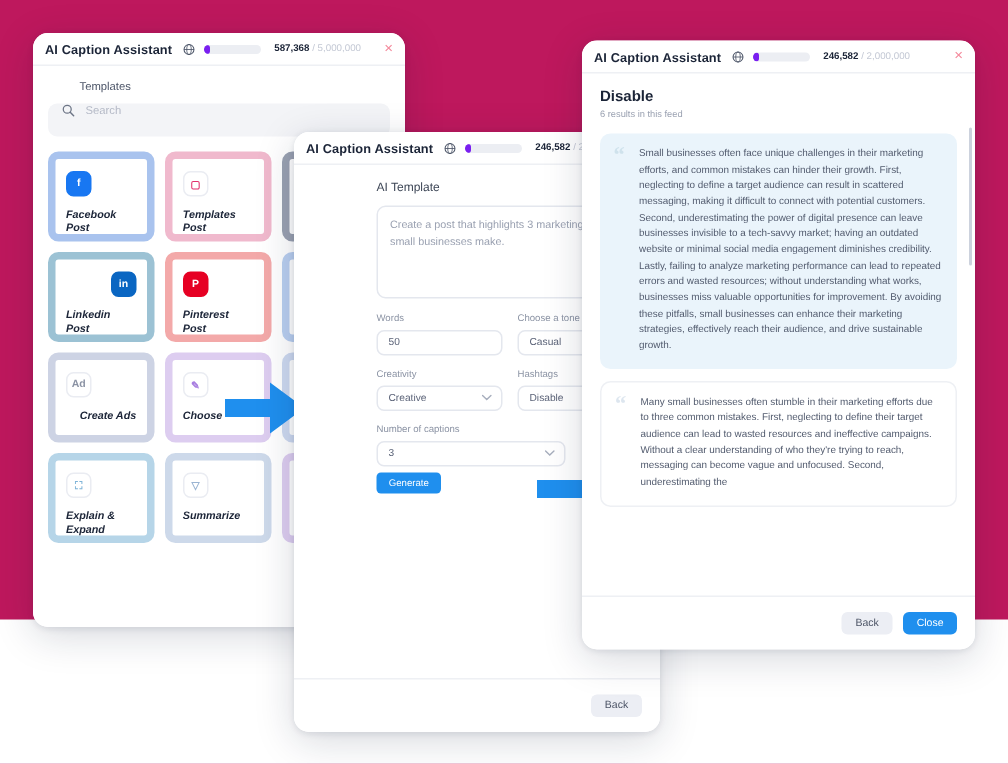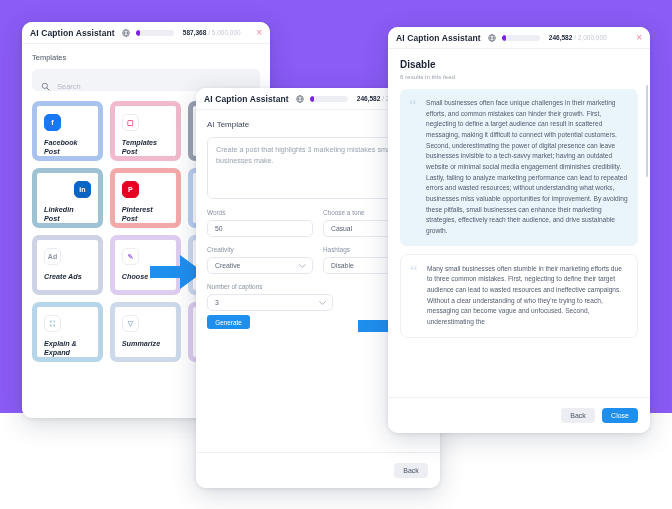--- a/index.html
+++ b/index.html
@@ -2,21 +2,21 @@
 <html><head>
 <meta charset="utf-8">
 <style>
   * { box-sizing: border-box; margin: 0; padding: 0; }
   html, body {
     width: 672px; height: 509px;
     background: #ffffff;
     font-family: "Liberation Sans", sans-serif;
     overflow: hidden;
   }
-  #stage { position: relative; width: 672px; height: 413px; background:#8b5cf6; }
+  #stage { position: relative; width: 672px; height: 413px; background:#be185d; }
 
   
   .panel {
     position: absolute;
     background: #ffffff;
     border-radius: 10px;
     box-shadow: 0 6px 26px rgba(20,30,60,0.17), 0 1px 4px rgba(20,30,60,0.10);
     overflow: hidden;
   }
   .panel-head {
@@ -40,44 +40,44 @@
   .counter { margin-left: 9px; font-size: 6.5px; color:#1b2437; font-weight:bold; white-space:nowrap; }
   .counter .tot { color:#c3c8d4; font-weight:normal; }
   .x-btn {
     position:absolute; right:8px; top:50%; transform:translateY(-50%);
     font-size:10px; color:#f4889b; line-height:1; cursor:pointer; font-weight: 300;
   }
 
   
   #templates-panel { left: 22px; top: 22px; width: 248px; height: 396px; }
   .tpl-body { padding: 9px 10px 0 10px; background:#fff; height: calc(100% - 22px); overflow:hidden; }
-  .tpl-label { font-size: 7.5px; color:#4a5366; margin-bottom: 7px; }
+  .tpl-label { font-size: 7.5px; color:#4a5366; margin-bottom: 7px; margin-left: 21px; }
   .search-box {
-    display:flex; align-items:flex-end; gap:7px;
+    display:flex; align-items:flex-start; gap:7px;
     height: 22px; border-radius: 6px; background:#f3f4f7;
     padding: 0 9px; margin-bottom: 10px;
   }
   .search-ph { font-size:7.5px; color:#b4b9c6; }
   .tpl-grid { display:grid; grid-template-columns: repeat(3, 1fr); gap: 7px; }
   .tpl-card {
     height: 60px; border-radius: 7px; background:#fff;
     border:5px solid #7f1d1d;
     padding: 8px 7px 0 7px; display:flex; flex-direction:column; gap:7px;
     cursor:pointer;
   }
   .tpl-ico {
     width:17px; height:17px; border-radius:5px; display:flex;
     align-items:center; justify-content:center; background:#fff;
     border:1px solid #eaecf2; flex:none;
   }
   .tpl-name { font-size:7.2px; font-weight:bold; font-style:italic; color:#1b2437; line-height:1.28; }
 
   
   #form-panel { left: 196px; top: 88px; width: 244px; height: 400px; }
-  .form-body { padding: 10px 11px 0 11px; height: calc(100% - 22px - 36px); }
+  .form-body { padding: 10px 11px 0 11px; height: calc(100% - 22px - 36px); margin-left: 44px; }
   .sec-title { font-size:8px; color:#3d4656; margin-bottom:8px; }
   .ta {
     height: 62px; border:1px solid #e4e7ee; border-radius:6px;
     padding: 7px 8px; font-size:7.2px; color:#9aa1b1; line-height:1.5;
     overflow:hidden; margin-bottom: 10px; background:#fff;
   }
   .row { display:flex; gap:10px; margin-bottom: 9px; }
   .fld { flex:1; min-width:0; }
   .fld-lbl { font-size:6.4px; color:#8b93a4; margin-bottom:4px; }
   .inp {
@@ -188,21 +188,21 @@
             <div class="tpl-name">Linkedin Post</div>
           </div>
           <div class="tpl-card" style="border-color: rgb(243, 169, 169);">
             <div class="tpl-ico" style="background: rgb(230, 0, 35); color: rgb(255, 255, 255); font-size: 7px; font-weight: bold; border-color: rgb(230, 0, 35);">P</div>
             <div class="tpl-name">Pinterest Post</div>
           </div>
           <div class="tpl-card" style="border-color: rgb(185, 207, 240);">
             <div class="tpl-ico" style="background: rgb(255, 255, 255); color: rgb(31, 143, 238); font-size: 7px; font-weight: bold;">G</div>
             <div class="tpl-name">Google Business</div>
           </div>
-          <div class="tpl-card" style="border-color: rgb(205, 211, 228);">
+          <div class="tpl-card" style="border-color: rgb(205, 211, 228); text-align: right;">
             <div class="tpl-ico" style="background: rgb(255, 255, 255); color: rgb(139, 147, 164); font-size: 7px; font-weight: bold;">Ad</div>
             <div class="tpl-name">Create Ads</div>
           </div>
           <div class="tpl-card" style="border-color: rgb(221, 205, 240);">
             <div class="tpl-ico" style="background: rgb(255, 255, 255); color: rgb(167, 124, 224); font-size: 7px; font-weight: bold;">✎</div>
             <div class="tpl-name">Choose</div>
           </div>
           <div class="tpl-card" style="border-color: rgb(205, 217, 240);">
             <div class="tpl-ico" style="background: rgb(255, 255, 255); color: rgb(126, 154, 224); font-size: 7px; font-weight: bold;">✏</div>
             <div class="tpl-name">Edit</div>

